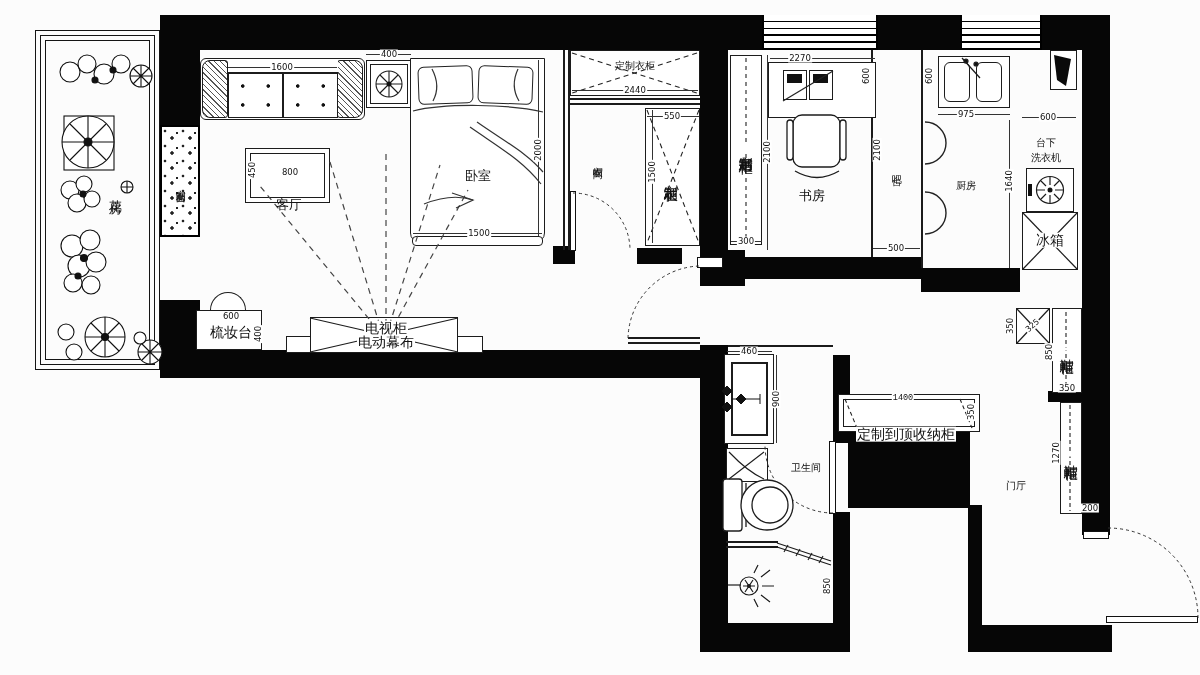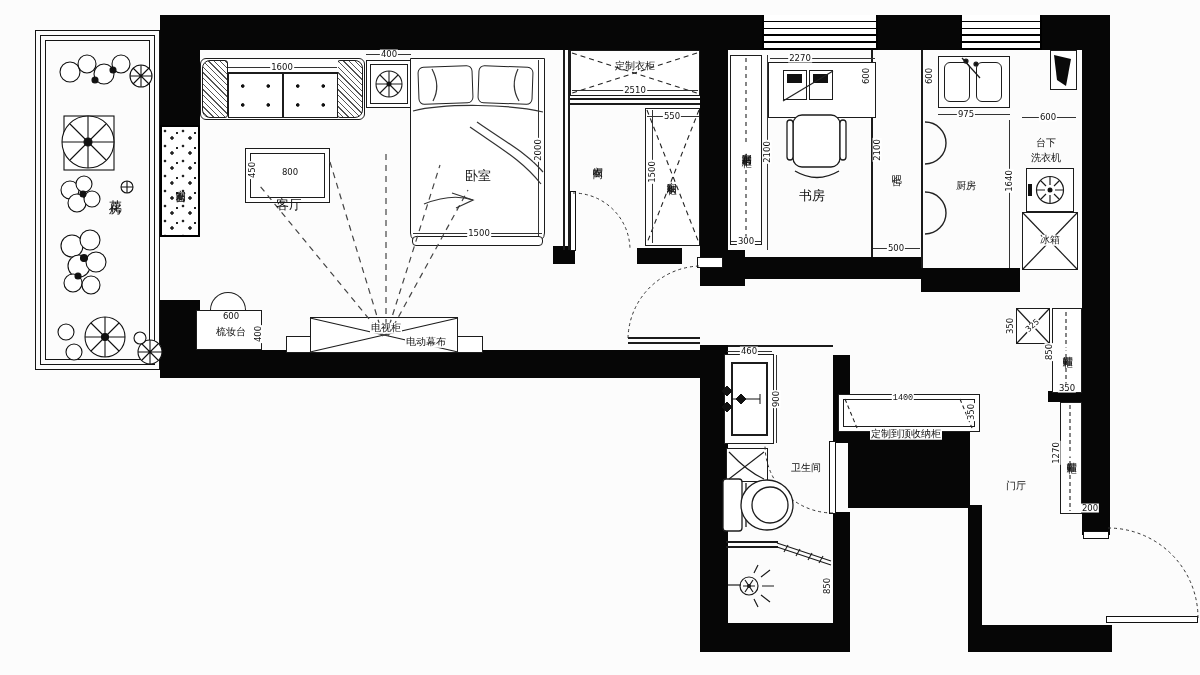--- a/index.html
+++ b/index.html
@@ -22,21 +22,21 @@
        background-image:radial-gradient(circle at 26% 28%,#111 1.4px,transparent 2.1px),
                         radial-gradient(circle at 74% 28%,#111 1.4px,transparent 2.1px),
                         radial-gradient(circle at 26% 72%,#111 1.4px,transparent 2.1px),
                         radial-gradient(circle at 74% 72%,#111 1.4px,transparent 2.1px);}
   .arm{position:absolute;border:1.3px solid #1c1c1c;z-index:3;box-sizing:border-box;
        background:repeating-linear-gradient(45deg,#fff 0 3px,#555 3px 4px),
                   repeating-linear-gradient(-45deg,rgba(255,255,255,0) 0 3px,rgba(60,60,60,.8) 3px 4px);}
   .pillow{position:absolute;border:1.2px solid #222;border-radius:6px;background:#fff;z-index:3;box-sizing:border-box;}
   .leaf{position:absolute;border:1px solid #111;background:#fff;z-index:4;box-sizing:border-box;}
   .lbl{position:absolute;transform:translate(-50%,-50%);font-size:13px;white-space:nowrap;z-index:6;line-height:1.05;}
-  .sm{font-size:10px;} .xs{font-size:10px;}
+  .sm{font-size:10px;} .xs{font-size:14px;}
   .bgw{background:#fff;padding:0 1px;}
   .lblv{writing-mode:vertical-rl;text-orientation:upright;letter-spacing:1px;}
   .dim{position:absolute;transform:translate(-50%,-50%);font-size:8.5px;background:#fff;
        padding:0 1px;line-height:1.05;z-index:6;white-space:nowrap;}
   .dimr{position:absolute;transform:translate(-50%,-50%) rotate(-90deg);font-size:8.5px;background:#fff;
        padding:0 1px;line-height:1.05;z-index:6;white-space:nowrap;}
   .dimd{position:absolute;transform:translate(-50%,-50%) rotate(-42deg);font-size:8px;background:#fff;
        padding:0 1px;line-height:1.05;z-index:6;white-space:nowrap;}
   .dl{position:absolute;background:#333;height:1px;z-index:5;}
   .dlv{position:absolute;background:#333;width:1px;z-index:5;}
@@ -321,29 +321,29 @@
   <div class="lbl sm" style="left:1046px;top:143px;">台下</div>
   <div class="lbl sm" style="left:1046px;top:158px;">洗衣机</div>
   <div class="lbl xs bgw" style="left:1050px;top:240px;">冰箱</div>
   <div class="lbl sm" style="left:806px;top:468px;">卫生间</div>
   <div class="lbl sm" style="left:1016px;top:486px;">门厅</div>
   <div class="lbl xs bgw" style="left:906px;top:434px;">定制到顶收纳柜</div>
   <div class="lbl lblv xs bgw" style="left:1067px;top:349px;">鞋帽柜</div>
   <div class="lbl lblv xs bgw" style="left:1071px;top:455px;">鞋帽柜</div>
   <div class="lbl xs" style="left:231px;top:332px;">梳妆台</div>
   <div class="lbl xs bgw" style="left:386px;top:328px;">电视柜</div>
-  <div class="lbl xs bgw" style="left:386px;top:342px;margin-left:40px;">电动幕布</div>
+  <div class="lbl xs bgw" style="left:386px;top:342px;">电动幕布</div>
 
   <div class="dim" style="left:282px;top:67px;">1600</div>
   <div class="dim" style="left:389px;top:54px;">400</div>
   <div class="dim" style="left:290px;top:172px;">800</div>
   <div class="dimr" style="left:252px;top:170px;">450</div>
   <div class="dim" style="left:479px;top:233px;">1500</div>
   <div class="dimr" style="left:538px;top:150px;">2000</div>
-  <div class="dim" style="left:635px;top:90px;">2510</div>
+  <div class="dim" style="left:635px;top:90px;">2440</div>
   <div class="dim" style="left:672px;top:116px;">550</div>
   <div class="dimr" style="left:652px;top:172px;">1500</div>
   <div class="dim" style="left:746px;top:241px;">300</div>
   <div class="dimr" style="left:767px;top:152px;">2100</div>
   <div class="dim" style="left:800px;top:58px;">2270</div>
   <div class="dimr" style="left:866px;top:76px;">600</div>
   <div class="dimr" style="left:877px;top:150px;">2100</div>
   <div class="dim" style="left:896px;top:248px;">500</div>
   <div class="dim" style="left:966px;top:114px;">975</div>
   <div class="dimr" style="left:929px;top:76px;">600</div>

